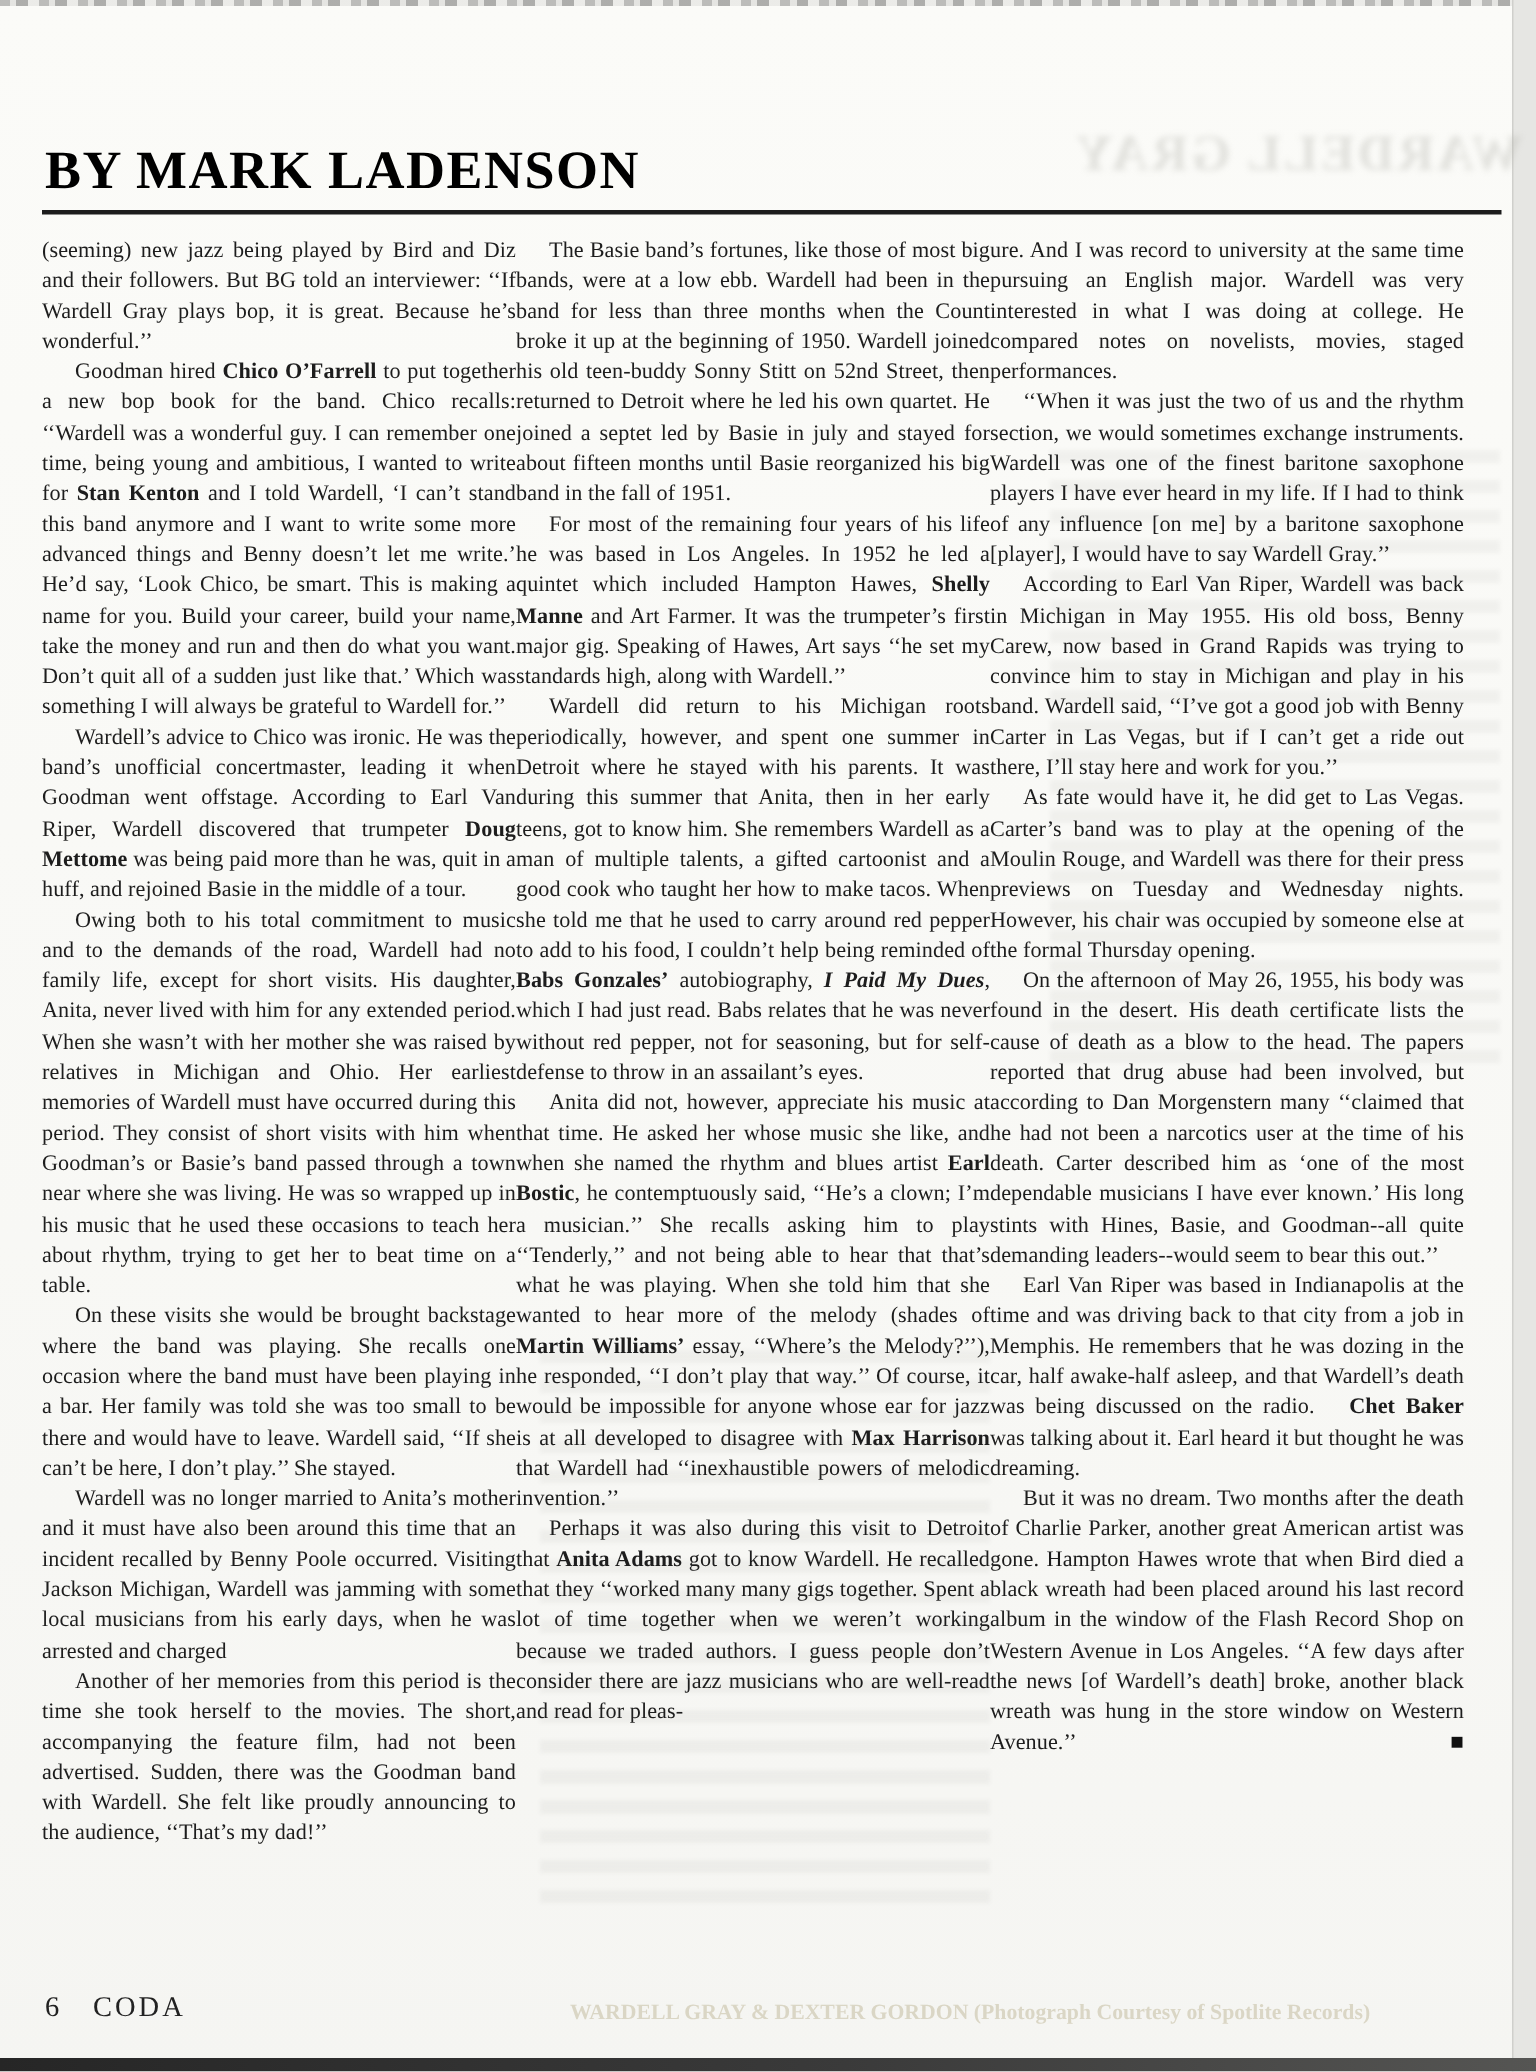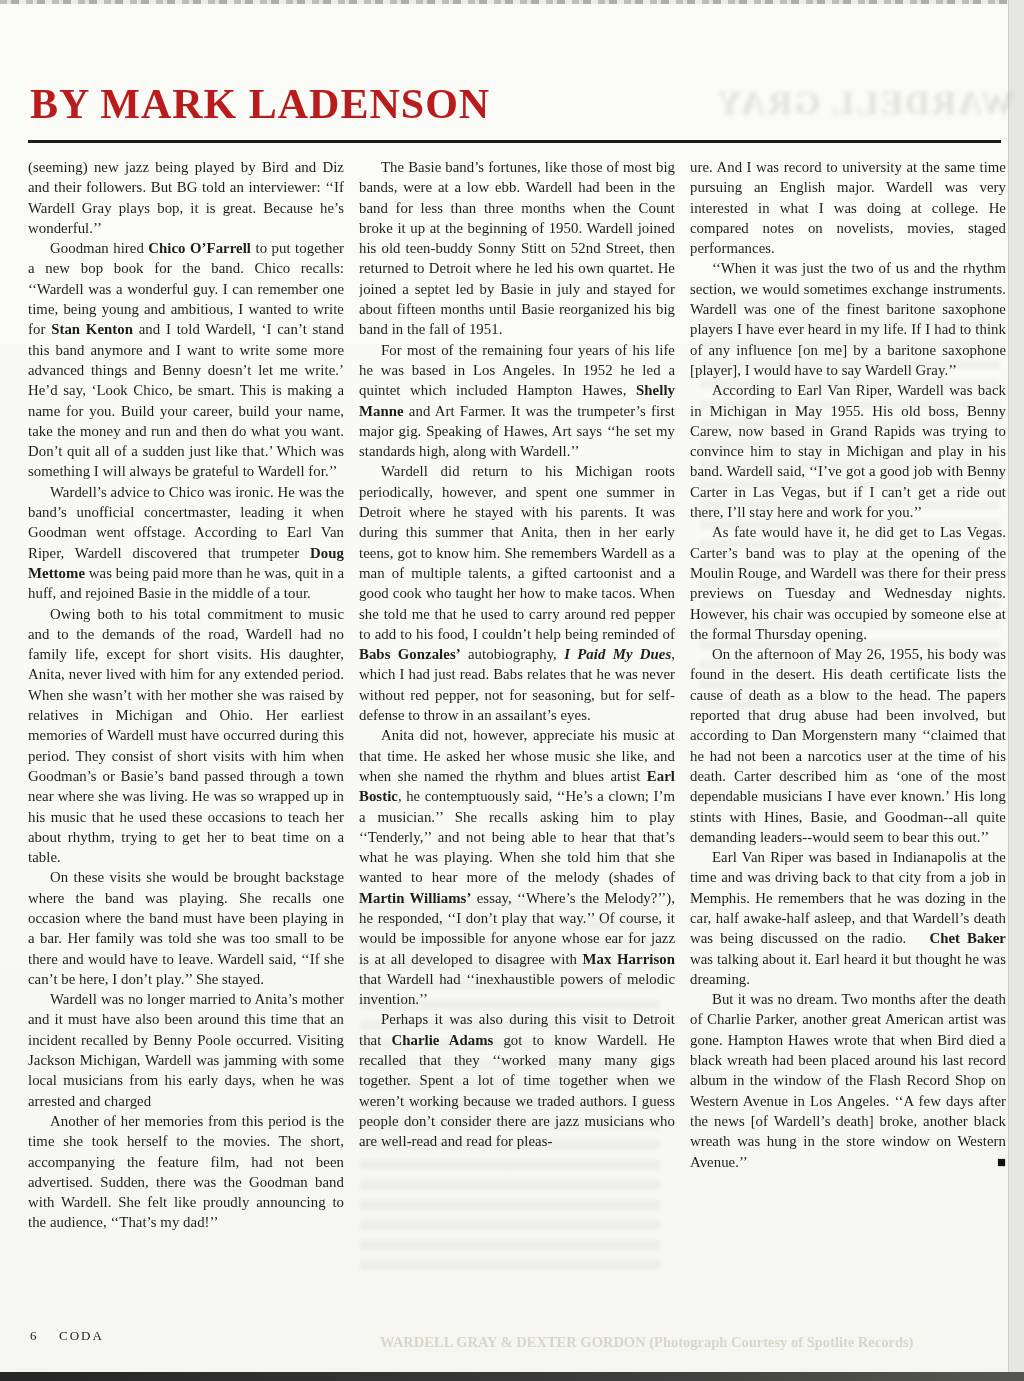--- a/index.html
+++ b/index.html
@@ -20,53 +20,53 @@
     position: absolute; right: 0; top: 0; width: 15px; height: 100%;
     background: #e6e6e3;
     border-left: 1px solid #cfcfcc;
   }
   .bottom-bar {
     position: absolute; left: 0; bottom: 0; width: 1024px; height: 9px;
     background: linear-gradient(90deg, #262626 0%, #3a3a3a 55%, #555553 100%);
     z-index: 6;
   }
   .byline {
-    position: absolute; left: 30px; top: 80px;
-    font-size: 42px; font-weight: bold; letter-spacing: 1px;
-    color: #b91c1c; white-space: nowrap; z-index: 2;
+    position: absolute; left: 30px; top: 92px;
+    font-size: 36px; font-weight: bold; letter-spacing: 1px;
+    color: #000000; white-space: nowrap; z-index: 2;
   }
   .ghost-headline {
     position: absolute; left: 545px; top: 84px; width: 470px;
     font-size: 34px; font-weight: bold; letter-spacing: 2px;
     color: #b7b7b0; opacity: .38;
     transform: scaleX(-1);
     filter: blur(2px);
     white-space: nowrap; overflow: hidden;
     z-index: 1;
   }
   .header-rule {
     position: absolute; left: 28px; top: 140px; width: 973px; height: 3px;
     background: #1c1c1c;
   }
   .article {
     position: absolute; left: 28px; top: 157px; width: 978px;
-    display: flex; gap: 15px;
+    display: flex; gap: 0;
   }
   .col {
     width: 316px; height: 1172px; overflow: hidden;
     text-align: justify;
     font-size: 14.8px; line-height: 20.3px;
     letter-spacing: 0.05px;
   }
   .col p { margin: 0; }
   .col p.indent { text-indent: 22px; }
   .end-mark { float: right; font-size: 15px; line-height: 20px; color: #111; margin-left: 6px; }
   .footer {
     position: absolute; left: 30px; top: 1328px;
-    font-size: 13px; color: #222; letter-spacing: 0.5px;
+    font-size: 19px; color: #222; letter-spacing: 0.5px;
   }
   .footer .mag { margin-left: 22px; letter-spacing: 2px; }
   .ghost-caption {
     position: absolute; left: 380px; top: 1334px; width: 615px;
     font-size: 14.5px; font-weight: bold;
     color: #c9c2a8; opacity: .6;
     filter: blur(0.5px);
     white-space: nowrap; overflow: hidden;
   }
   .ghost-spot {
@@ -94,21 +94,21 @@
       <p class="indent">Owing both to his total commitment to music and to the demands of the road, Wardell had no family life, except for short visits. His daughter, Anita, never lived with him for any extended period. When she wasn’t with her mother she was raised by relatives in Michigan and Ohio. Her earliest memories of Wardell must have occurred during this period. They consist of short visits with him when Goodman’s or Basie’s band passed through a town near where she was living. He was so wrapped up in his music that he used these occasions to teach her about rhythm, trying to get her to beat time on a table.</p>
       <p class="indent">On these visits she would be brought backstage where the band was playing. She recalls one occasion where the band must have been playing in a bar. Her family was told she was too small to be there and would have to leave. Wardell said, ‘‘If she can’t be here, I don’t play.’’ She stayed.</p>
       <p class="indent">Wardell was no longer married to Anita’s mother and it must have also been around this time that an incident recalled by Benny Poole occurred. Visiting Jackson Michigan, Wardell was jamming with some local musicians from his early days, when he was arrested and charged</p>
       <p class="indent">Another of her memories from this period is the time she took herself to the movies. The short, accompanying the feature film, had not been advertised. Sudden, there was the Goodman band with Wardell. She felt like proudly announcing to the audience, ‘‘That’s my dad!’’</p>
     </div>
   <div class="col">
       <p class="indent">The Basie band’s fortunes, like those of most big bands, were at a low ebb. Wardell had been in the band for less than three months when the Count broke it up at the beginning of 1950. Wardell joined his old teen-buddy Sonny Stitt on 52nd Street, then returned to Detroit where he led his own quartet. He joined a septet led by Basie in july and stayed for about fifteen months until Basie reorganized his big band in the fall of 1951.</p>
       <p class="indent">For most of the remaining four years of his life he was based in Los Angeles. In 1952 he led a quintet which included Hampton Hawes, <span style="font-weight: bold;">Shelly Manne</span> and Art Farmer. It was the trumpeter’s first major gig. Speaking of Hawes, Art says ‘‘he set my standards high, along with Wardell.’’</p>
       <p class="indent">Wardell did return to his Michigan roots periodically, however, and spent one summer in Detroit where he stayed with his parents. It was during this summer that Anita, then in her early teens, got to know him. She remembers Wardell as a man of multiple talents, a gifted cartoonist and a good cook who taught her how to make tacos. When she told me that he used to carry around red pepper to add to his food, I couldn’t help being reminded of <span style="font-weight: bold;">Babs Gonzales’</span> autobiography, <span style="font-weight: bold; font-style: italic;">I Paid My Dues</span>, which I had just read. Babs relates that he was never without red pepper, not for seasoning, but for self-defense to throw in an assailant’s eyes.</p>
       <p class="indent">Anita did not, however, appreciate his music at that time. He asked her whose music she like, and when she named the rhythm and blues artist <span style="font-weight: bold;">Earl Bostic</span>, he contemptuously said, ‘‘He’s a clown; I’m a musician.’’ She recalls asking him to play ‘‘Tenderly,’’ and not being able to hear that that’s what he was playing. When she told him that she wanted to hear more of the melody (shades of <span style="font-weight: bold;">Martin Williams’</span> essay, ‘‘Where’s the Melody?’’), he responded, ‘‘I don’t play that way.’’ Of course, it would be impossible for anyone whose ear for jazz is at all developed to disagree with <span style="font-weight: bold;">Max Harrison</span> that Wardell had ‘‘inexhaustible powers of melodic invention.’’</p>
-      <p class="indent">Perhaps it was also during this visit to Detroit that <span style="font-weight: bold;">Charlie Adams</span> got to know Wardell. He recalled that they ‘‘worked many many gigs together. Spent a lot of time together when we weren’t working because we traded authors. I guess people don’t consider there are jazz musicians who are well-read and read for pleas-</p>
+      <p class="indent">Perhaps it was also during this visit to Detroit that <span style="font-weight: bold;">Anita Adams</span> got to know Wardell. He recalled that they ‘‘worked many many gigs together. Spent a lot of time together when we weren’t working because we traded authors. I guess people don’t consider there are jazz musicians who are well-read and read for pleas-</p>
     </div>
   <div class="col">
       <p class="">ure. And I was record to university at the same time pursuing an English major. Wardell was very interested in what I was doing at college. He compared notes on novelists, movies, staged performances.</p>
       <p class="indent">‘‘When it was just the two of us and the rhythm section, we would sometimes exchange instruments. Wardell was one of the finest baritone saxophone players I have ever heard in my life. If I had to think of any influence [on me] by a baritone saxophone [player], I would have to say Wardell Gray.’’</p>
       <p class="indent">According to Earl Van Riper, Wardell was back in Michigan in May 1955. His old boss, Benny Carew, now based in Grand Rapids was trying to convince him to stay in Michigan and play in his band. Wardell said, ‘‘I’ve got a good job with Benny Carter in Las Vegas, but if I can’t get a ride out there, I’ll stay here and work for you.’’</p>
       <p class="indent">As fate would have it, he did get to Las Vegas. Carter’s band was to play at the opening of the Moulin Rouge, and Wardell was there for their press previews on Tuesday and Wednesday nights. However, his chair was occupied by someone else at the formal Thursday opening.</p>
       <p class="indent">On the afternoon of May 26, 1955, his body was found in the desert. His death certificate lists the cause of death as a blow to the head. The papers reported that drug abuse had been involved, but according to Dan Morgenstern many ‘‘claimed that he had not been a narcotics user at the time of his death. Carter described him as ‘one of the most dependable musicians I have ever known.’ His long stints with Hines, Basie, and Goodman--all quite demanding leaders--would seem to bear this out.’’</p>
       <p class="indent">Earl Van Riper was based in Indianapolis at the time and was driving back to that city from a job in Memphis. He remembers that he was dozing in the car, half awake-half asleep, and that Wardell’s death was being discussed on the radio. <span style="font-weight: bold; margin-left: 16px;">Chet Baker</span> was talking about it. Earl heard it but thought he was dreaming.</p>
       <p class="indent">But it was no dream. Two months after the death of Charlie Parker, another great American artist was gone. Hampton Hawes wrote that when Bird died a black wreath had been placed around his last record album in the window of the Flash Record Shop on Western Avenue in Los Angeles. ‘‘A few days after the news [of Wardell’s death] broke, another black wreath was hung in the store window on Western Avenue.’’<span class="end-mark">■</span></p>
     </div>

